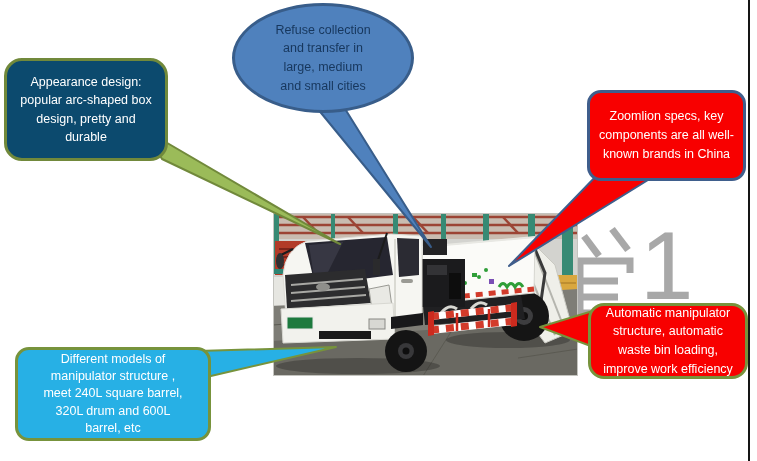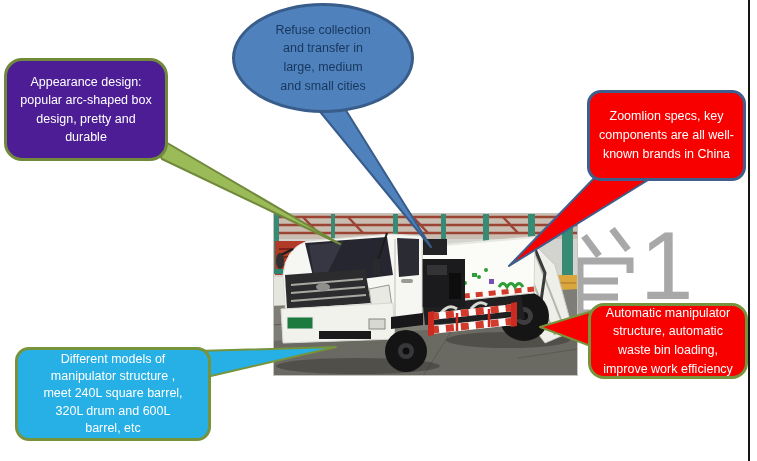--- a/index.html
+++ b/index.html
@@ -8,21 +8,21 @@
     overflow:hidden; font-family:"Liberation Sans", sans-serif;
   }
   .callout{
     position:absolute; box-sizing:border-box; z-index:4;
     display:flex; align-items:center; justify-content:center;
     text-align:center; color:#ffffff;
   }
   .callout-text{ white-space:pre-line; }
   #co-appearance{
     left:4px; top:58px; width:164px; height:103px;
-    background:#4c1d95; border:3px solid #71893B; border-radius:18px;
+    background:#0c4a6e; border:3px solid #71893B; border-radius:18px;
     font-size:12.5px; line-height:1.45; padding:2px 0;
   }
   #co-refuse{
     left:232px; top:3px; width:182px; height:110px;
     background:#4F81BD; border:3px solid #385D8A; border-radius:50%;
     color:#17375D; font-size:12.5px; line-height:1.5;
   }
   #co-zoomlion{
     left:587px; top:90px; width:159px; height:91px;
     background:#F80000; border:3px solid #3F5E8C; border-radius:14px;

